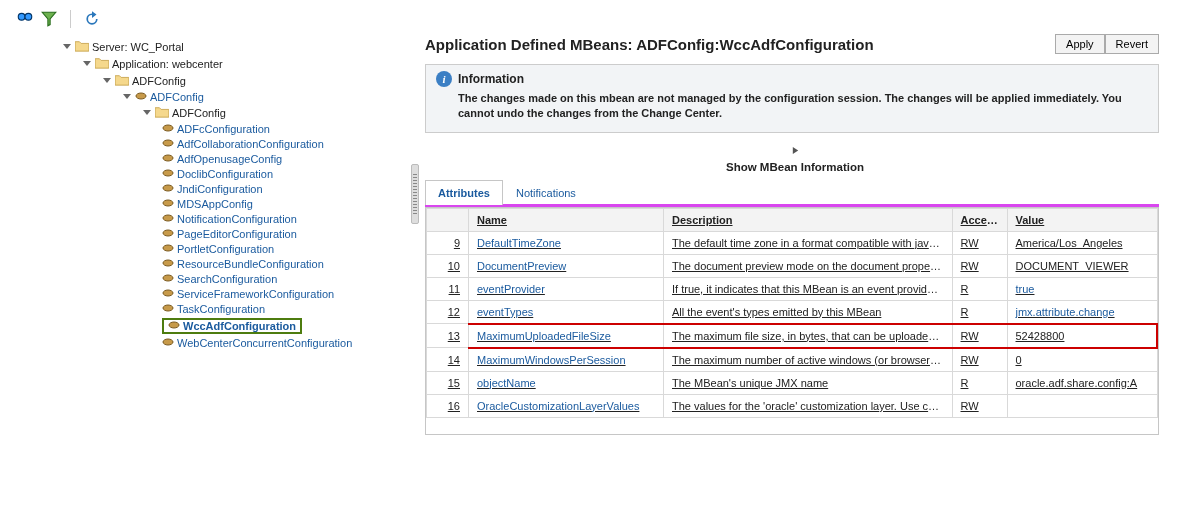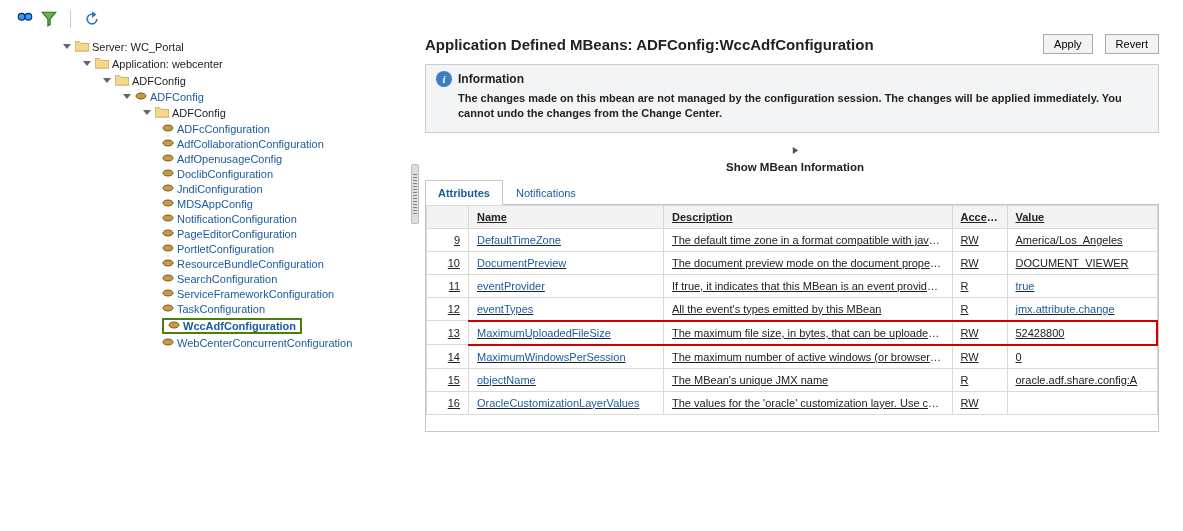--- a/index.html
+++ b/index.html
@@ -17,28 +17,28 @@
   .twisty { width:10px; height:10px; display:inline-flex; align-items:center; justify-content:center; }
   .folder-icon svg { width:14px; height:12px; }
   .bean-icon svg { width:12px; height:10px; }
   .node-label { color:#222; }
   .node-label.link { color:#1a5a9e; }
   .node-label.link.sel { font-weight: bold; }
   .hl { border:2px solid #4d7c0f; padding:0 4px; display:inline-flex; align-items:center; gap:3px; }
   .main { flex:1; min-width:0; position: relative; padding-right:12px; }
   .page-head { display:flex; align-items:center; gap:10px; }
   .page-head h2 { font-size:15px; font-weight:bold; }
-  .btns { margin-left:auto; display:flex; gap:12px; }
+  .btns { margin-left:auto; display:flex; gap:0; }
   .btn { background:#f3f3f3; border:1px solid #aaa; padding:3px 10px; font-size:11px; cursor:pointer; }
   .info-box { margin-top:10px; border:1px solid #ccc; background:#f2f4f6; padding:6px 10px 10px 10px; }
   .info-head { display:flex; align-items:center; gap:6px; font-weight:bold; font-size:12px; margin-bottom:4px; }
   .info-icon { width:16px; height:16px; border-radius:50%; background:#3b7fc4; color:#fff; display:inline-flex; align-items:center; justify-content:center; font-family:Georgia,serif; font-style:italic; font-size:11px; }
   .info-body { padding-left: 22px; font-size:11px; font-weight:bold; line-height:1.4; }
   .mbean-info { margin:12px 0 6px 6px; display:flex; align-items:center; gap:4px; font-weight:bold; font-size:11.5px; cursor:pointer;flex-direction:column; }
-  .tabs { display:flex; border-bottom:1px solid #d946ef; margin-top:2px; }
+  .tabs { display:flex; border-bottom:4px solid #d946ef; margin-top:2px; }
   .tab { padding:6px 12px; font-size:11px; color:#1a5a9e; cursor:pointer; border:1px solid transparent; border-bottom:none; position:relative; top:1px; }
   .tab.active { border-color:#c6c6c6; background:#fff; font-weight:bold; color:#1a5a9e; }
   .table-wrap { border:1px solid #c6c6c6; margin-top:-1px; }
   table { width:100%; border-collapse:collapse; table-layout:fixed;text-decoration:underline; }
   th, td { border:1px solid #d9d9d9; padding:5px 8px; text-align:left; font-size:11px; overflow:hidden; text-overflow:ellipsis; white-space:nowrap; }
   th { background:#f3f3f3; font-weight:bold; }
   col.c-idx { width:42px; } col.c-name { width:195px; } col.c-desc { width:auto; }
   col.c-acc { width:55px; } col.c-val { width:150px; }
   td.idx { text-align:right; }
   td.name a { color:#1a5a9e; text-decoration:none; cursor:pointer; }

